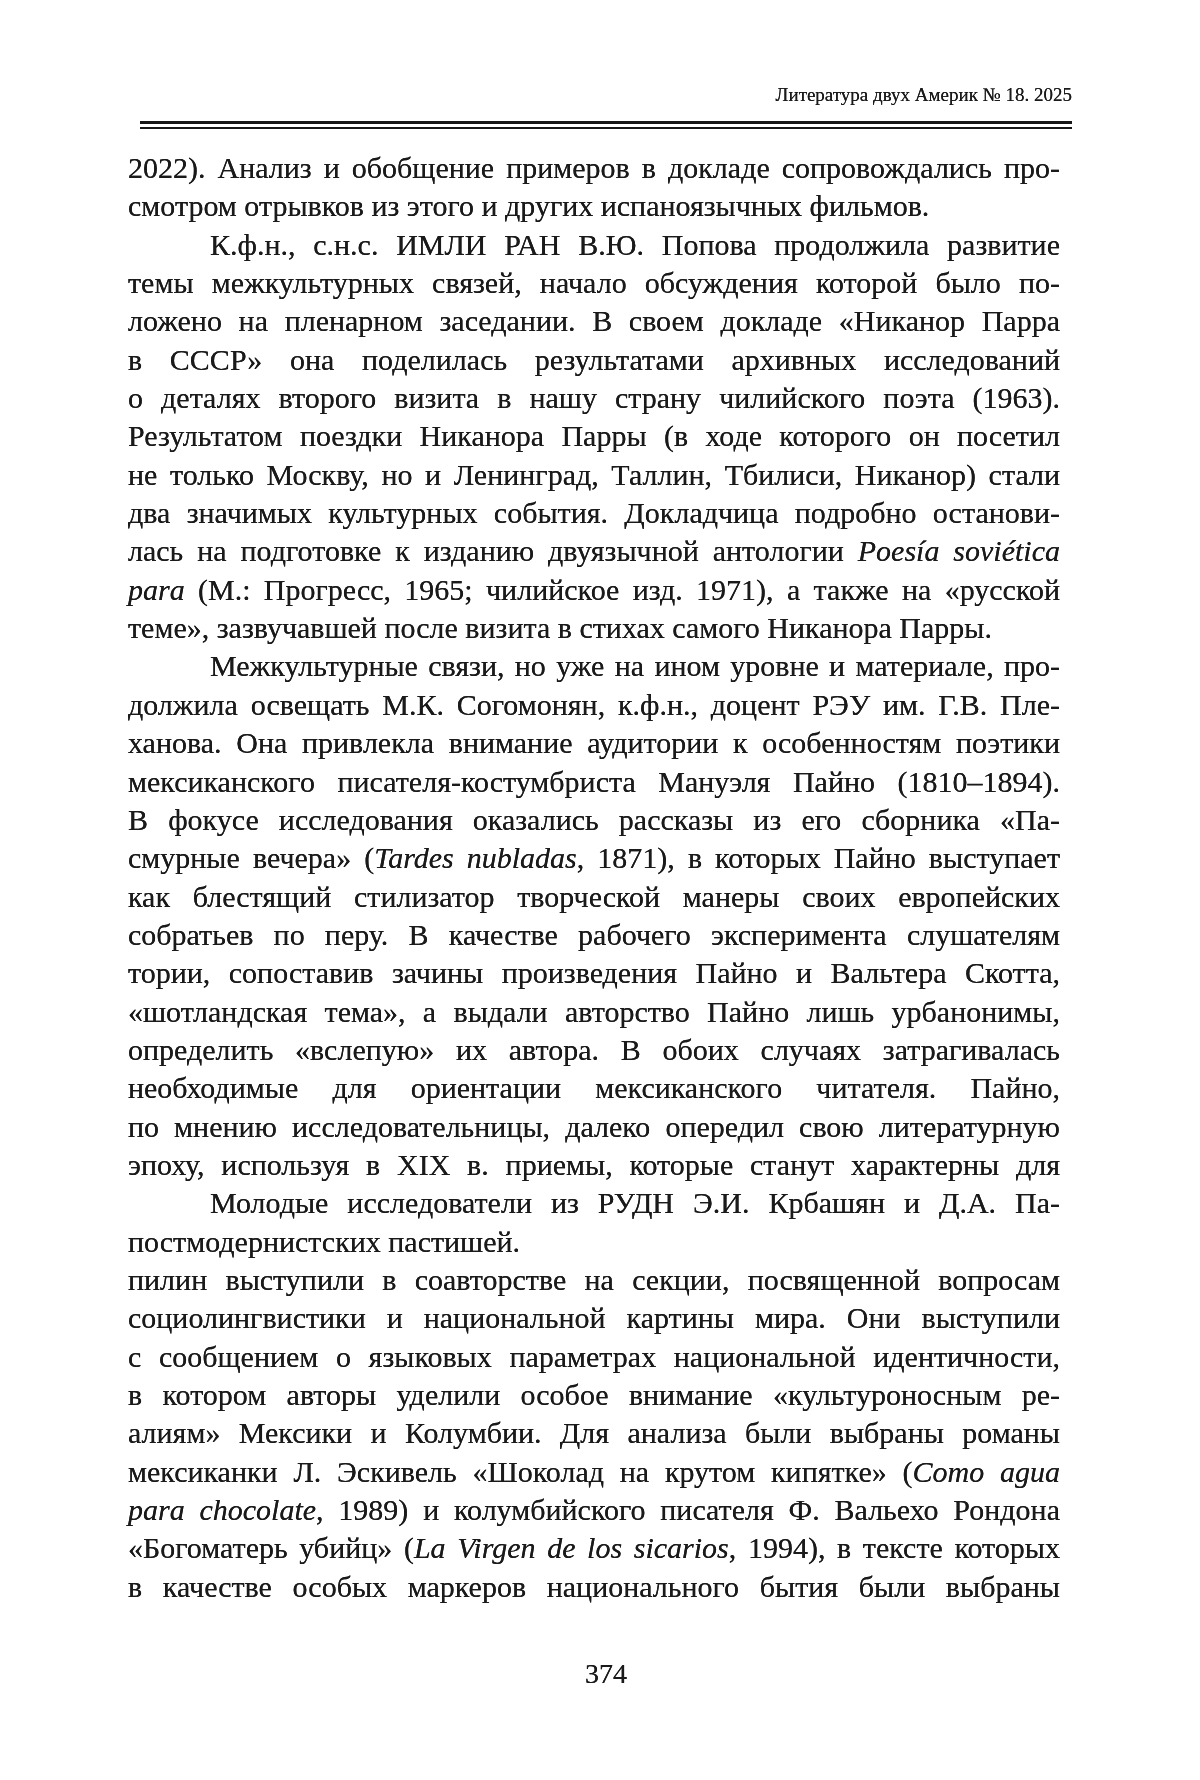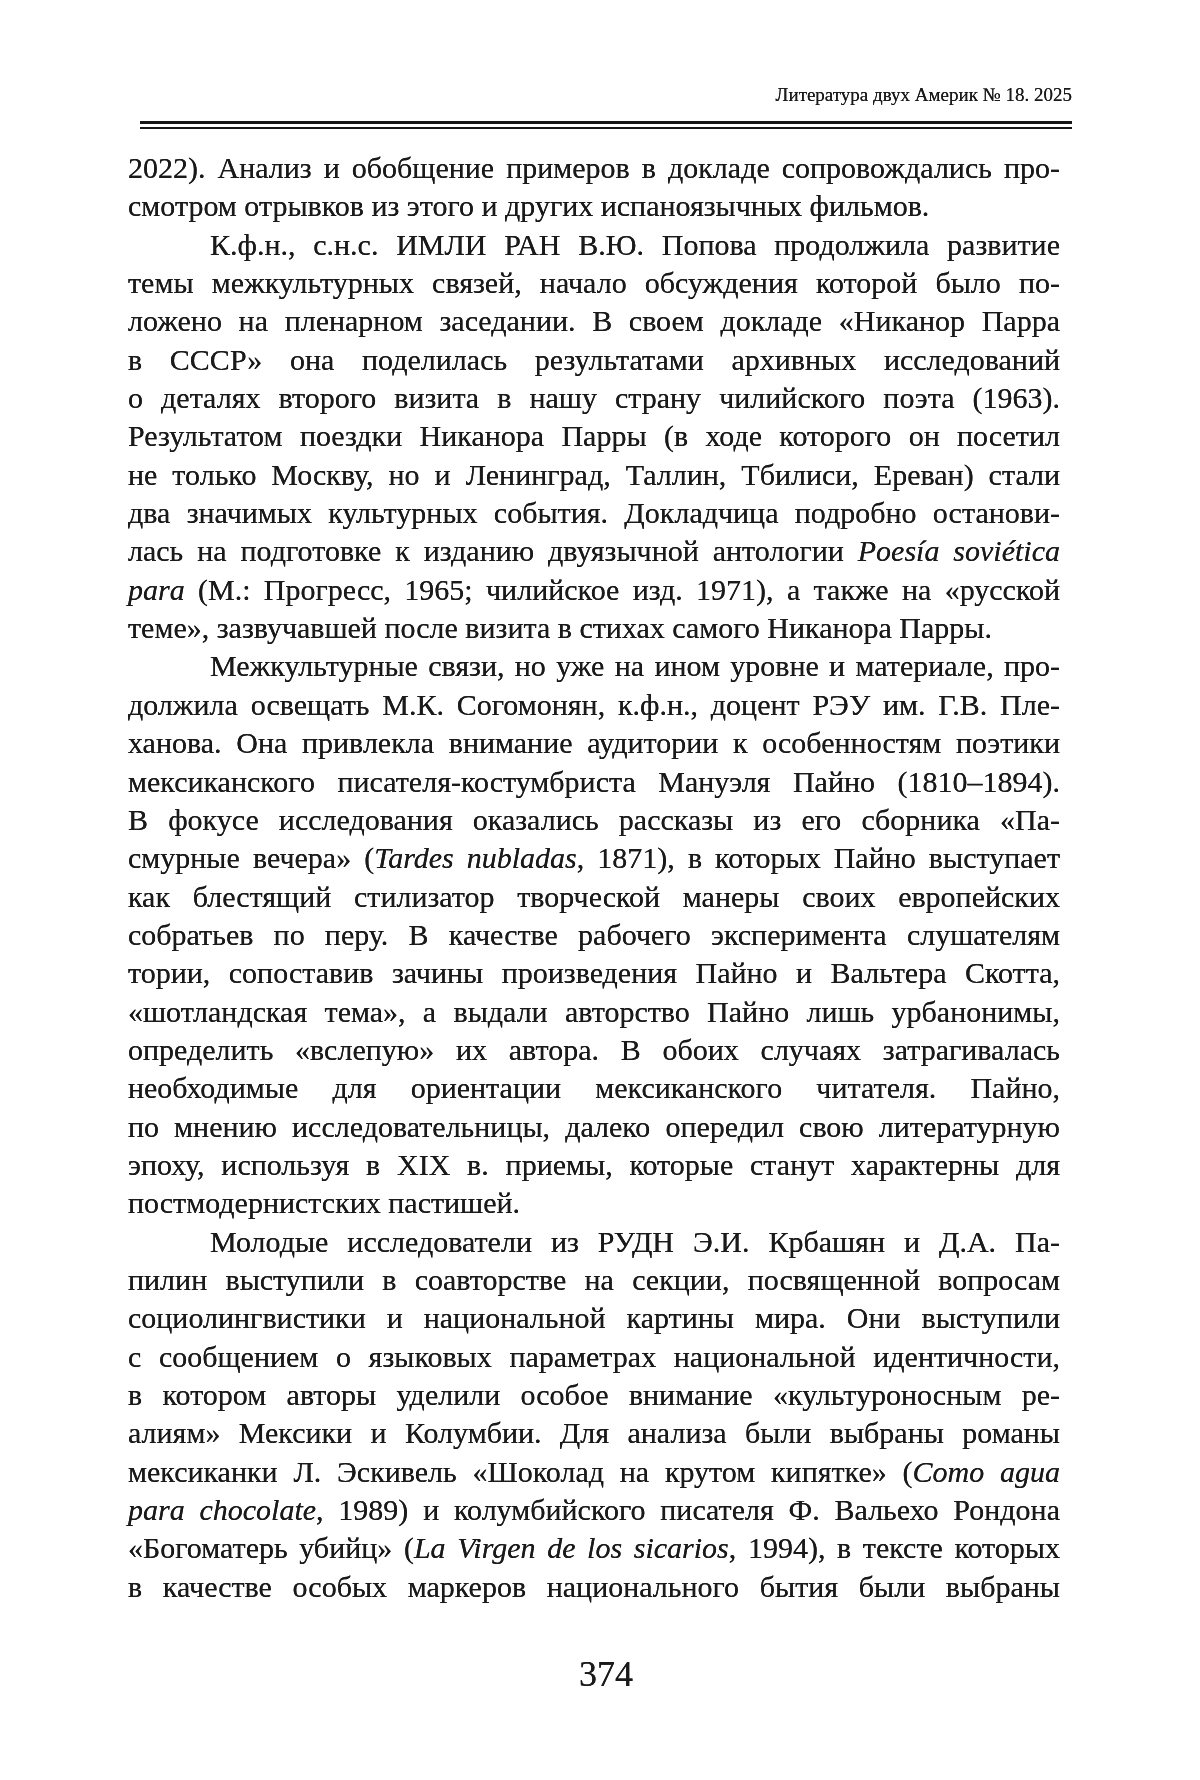--- a/index.html
+++ b/index.html
@@ -62,21 +62,21 @@
   }
   .line i {
     font-style: italic;
   }
   .page-number {
     position: absolute;
     left: 140px;
     top: 1657px;
     width: 932px;
     text-align: center;
-    font-size: 36px;
+    font-size: 28px;
     line-height: 34px;
     text-shadow: 0 0 0.4px currentColor;
   }
 </style>
 </head>
 <body>
 
 <div id="page" style="--text-color: #1a1a1a; --page-bg: #ffffff; --rule-color: #161616;">
   <div class="running-head">Литература двух Америк № 18. 2025</div>
 
@@ -84,41 +84,41 @@
 
   <div class="body-text">
       <div class="line"><span>2022). Анализ и обобщение примеров в докладе сопровождались про-</span></div>
       <div class="line para-end"><span>смотром отрывков из этого и других испаноязычных фильмов.</span></div>
       <div class="line indent"><span>К.ф.н., с.н.с. ИМЛИ РАН В.Ю. Попова продолжила развитие</span></div>
       <div class="line"><span>темы межкультурных связей, начало обсуждения которой было по-</span></div>
       <div class="line"><span>ложено на пленарном заседании. В своем докладе «Никанор Парра</span></div>
       <div class="line"><span>в СССР» она поделилась результатами архивных исследований</span></div>
       <div class="line"><span>о деталях второго визита в нашу страну чилийского поэта (1963).</span></div>
       <div class="line"><span>Результатом поездки Никанора Парры (в ходе которого он посетил</span></div>
-      <div class="line"><span>не только Москву, но и Ленинград, Таллин, Тбилиси, Ереван) стали</span></div>
+      <div class="line"><span>не только Москву, но и Ленинград, Таллин, Тбилиси, Никанор) стали</span></div>
       <div class="line"><span>два значимых культурных события. Докладчица подробно останови-</span></div>
       <div class="line"><span>лась на подготовке к изданию двуязычной антологии </span><i>Poesía soviética</i></div>
       <div class="line"><i>para</i><span> (М.: Прогресс, 1965; чилийское изд. 1971), а также на «русской</span></div>
       <div class="line para-end"><span>теме», зазвучавшей после визита в стихах самого Никанора Парры.</span></div>
       <div class="line indent"><span>Межкультурные связи, но уже на ином уровне и материале, про-</span></div>
       <div class="line"><span>должила освещать М.К. Согомонян, к.ф.н., доцент РЭУ им. Г.В. Пле-</span></div>
       <div class="line"><span>ханова. Она привлекла внимание аудитории к особенностям поэтики</span></div>
       <div class="line"><span>мексиканского писателя-костумбриста Мануэля Пайно (1810–1894).</span></div>
       <div class="line"><span>В фокусе исследования оказались рассказы из его сборника «Па-</span></div>
       <div class="line"><span>смурные вечера» (</span><i>Tardes nubladas</i><span>, 1871), в которых Пайно выступает</span></div>
       <div class="line"><span>как блестящий стилизатор творческой манеры своих европейских</span></div>
       <div class="line"><span>собратьев по перу. В качестве рабочего эксперимента слушателям</span></div>
       <div class="line"><span>тории, сопоставив зачины произведения Пайно и Вальтера Скотта,</span></div>
       <div class="line"><span>«шотландская тема», а выдали авторство Пайно лишь урбанонимы,</span></div>
       <div class="line"><span>определить «вслепую» их автора. В обоих случаях затрагивалась</span></div>
       <div class="line"><span>необходимые для ориентации мексиканского читателя. Пайно,</span></div>
       <div class="line"><span>по мнению исследовательницы, далеко опередил свою литературную</span></div>
       <div class="line"><span>эпоху, используя в XIX в. приемы, которые станут характерны для</span></div>
+      <div class="line indent"><span>Молодые исследователи из РУДН Э.И. Крбашян и Д.А. Па-</span></div>
       <div class="line para-end"><span>постмодернистских пастишей.</span></div>
-      <div class="line indent"><span>Молодые исследователи из РУДН Э.И. Крбашян и Д.А. Па-</span></div>
       <div class="line"><span>пилин выступили в соавторстве на секции, посвященной вопросам</span></div>
       <div class="line"><span>социолингвистики и национальной картины мира. Они выступили</span></div>
       <div class="line"><span>с сообщением о языковых параметрах национальной идентичности,</span></div>
       <div class="line"><span>в котором авторы уделили особое внимание «культуроносным ре-</span></div>
       <div class="line"><span>алиям» Мексики и Колумбии. Для анализа были выбраны романы</span></div>
       <div class="line"><span>мексиканки Л. Эскивель «Шоколад на крутом кипятке» (</span><i>Como agua</i></div>
       <div class="line"><i>para chocolate</i><span>, 1989) и колумбийского писателя Ф. Вальехо Рондона</span></div>
       <div class="line"><span>«Богоматерь убийц» (</span><i>La Virgen de los sicarios</i><span>, 1994), в тексте которых</span></div>
       <div class="line"><span>в качестве особых маркеров национального бытия были выбраны</span></div>
     </div>

